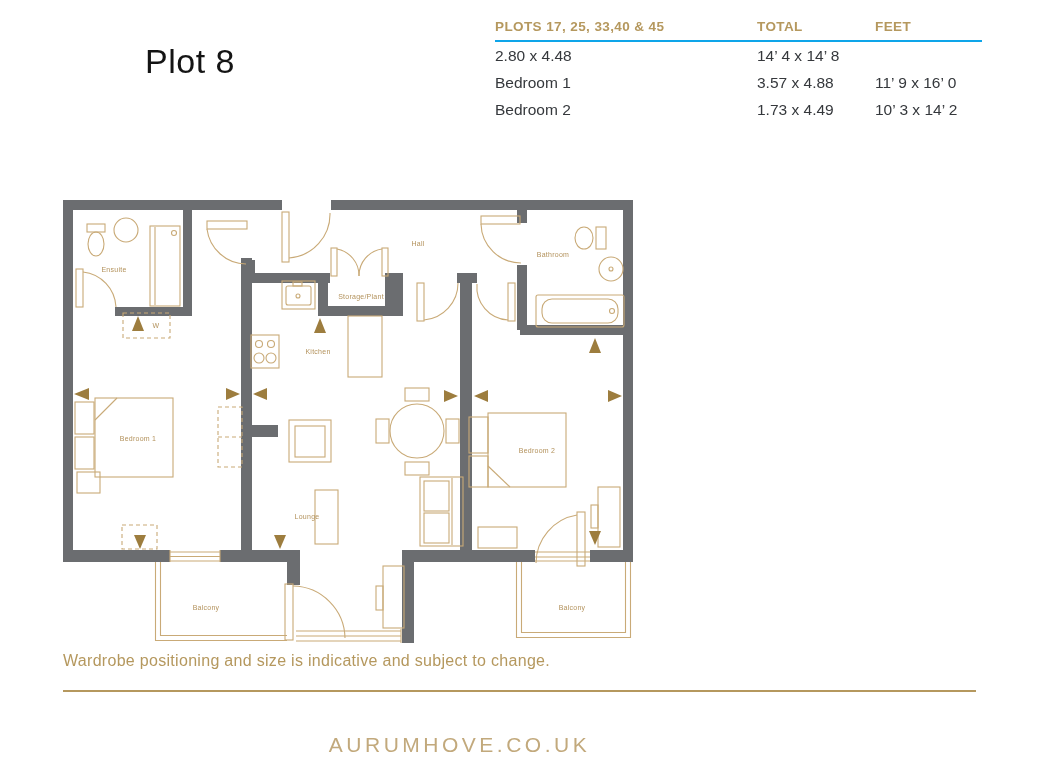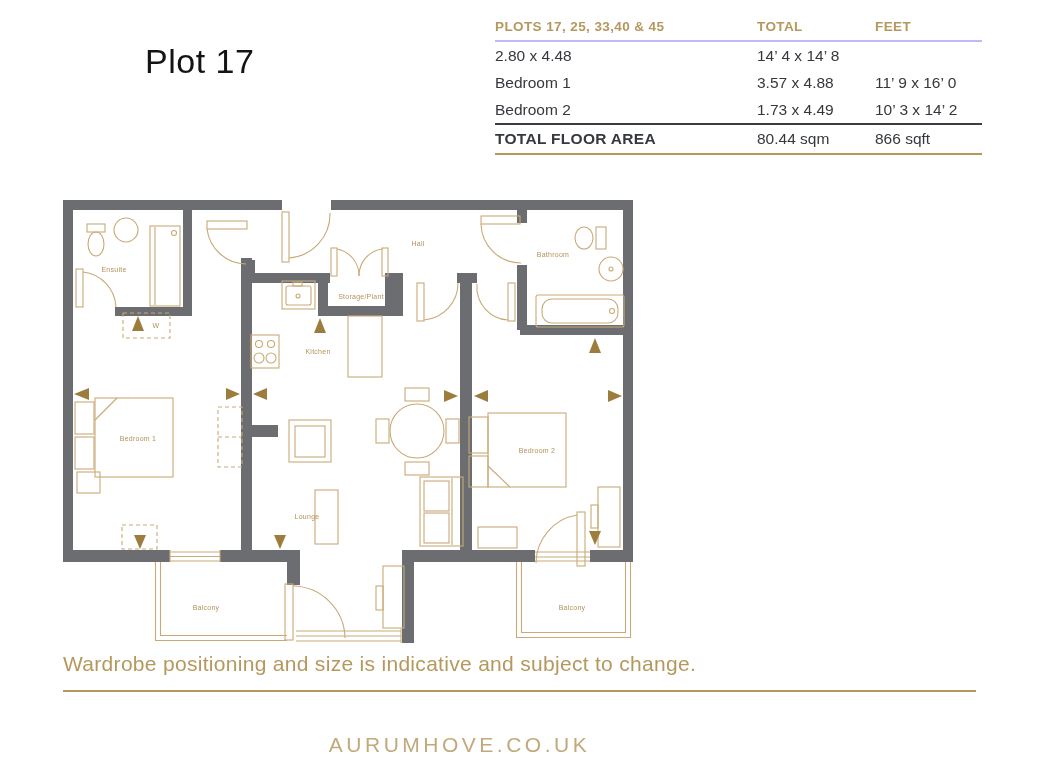--- a/index.html
+++ b/index.html
@@ -4,69 +4,64 @@
 <style>
   html,body{margin:0;padding:0;background:#fff;}
   #page{position:relative;width:1039px;height:765px;background:#ffffff;overflow:hidden;
         font-family:"Liberation Sans",sans-serif;}
   
   #plot-title{position:absolute;left:145px;top:42px;font-size:34px;color:#141414;
               letter-spacing:.5px;}
   
   .spec-table{position:absolute;left:495px;top:13px;width:487px;font-size:15.5px;color:#35383c;}
   .t-row{display:grid;grid-template-columns:262px 118px 107px;align-items:center;height:27px;}
-  .t-head{height:27px;border-bottom:2px solid #c4b5fd;color:#b5985e;font-weight:bold;
+  .t-head{height:27px;border-bottom:2px solid #0ea5e9;color:#b5985e;font-weight:bold;
           font-size:13.5px;letter-spacing:.4px;}
   .t-total{border-top:2px solid #3b3e41;border-bottom:2px solid #b5985e;height:28px;}
   .t-total .t-label{font-weight:bold;letter-spacing:.3px;}
   
   #plan-wrap{position:absolute;left:60px;top:195px;width:580px;height:455px;}
   .walls{fill:#6b6d70;}
   .fix{stroke:#c9aa77;stroke-width:1.1;fill:none;}
   .dashed{stroke:#c9aa77;stroke-width:1.1;fill:none;stroke-dasharray:4 3;}
   .arrow{fill:#9d7d3e;stroke:none;}
   .rlabel{fill:#b3925c;font-family:"Liberation Sans",sans-serif;font-size:7px;
           letter-spacing:.25px;text-anchor:middle;}
   
-  #note{position:absolute;left:63px;top:652px;font-size:21px;color:#b5985e;letter-spacing:.3px;}
+  #note{position:absolute;left:63px;top:652px;font-size:16px;color:#b5985e;letter-spacing:.3px;}
   #gold-rule{position:absolute;left:63px;top:690px;width:913px;border-top:2px solid #b5985e;}
   #site-footer{position:absolute;left:0;top:733px;width:919px;text-align:center;
                font-size:21px;letter-spacing:3.5px;color:#c2a97c;}
 </style>
 </head>
 <body>
 
 <div id="page">
 
-  <div id="plot-title">Plot 17</div>
+  <div id="plot-title">Plot 8</div>
 
   <div class="spec-table">
     <div class="t-row t-head">
       <div>PLOTS 17, 25, 33,40 &amp; 45</div>
       <div>TOTAL</div>
       <div>FEET</div>
     </div>
     <div class="t-row">
       <div>2.80 x 4.48</div>
       <div>14’ 4 x 14’ 8</div>
     </div>
     <div class="t-row">
       <div class="t-label">Bedroom 1</div>
       <div>3.57 x 4.88</div>
       <div>11’ 9 x 16’ 0</div>
     </div>
     <div class="t-row">
       <div class="t-label">Bedroom 2</div>
       <div>1.73 x 4.49</div>
       <div>10’ 3 x 14’ 2</div>
-    </div>
-    <div class="t-row t-total">
-      <div class="t-label">TOTAL FLOOR AREA</div>
-      <div>80.44 sqm</div>
-      <div>866 sqft</div>
     </div>
   </div>
 
   <div id="plan-wrap">
   <svg width="580" height="455" viewBox="60 195 580 455" xmlns="http://www.w3.org/2000/svg">
 
     <g class="fix">
       <path d="M 155.5 562 V 640.5 H 287 M 160.5 562 V 635.5 H 287"></path>
       <path d="M 516.5 562 V 637.5 H 630.5 V 562 M 521.5 562 V 632.5 H 625.5 V 562"></path>
     </g>

